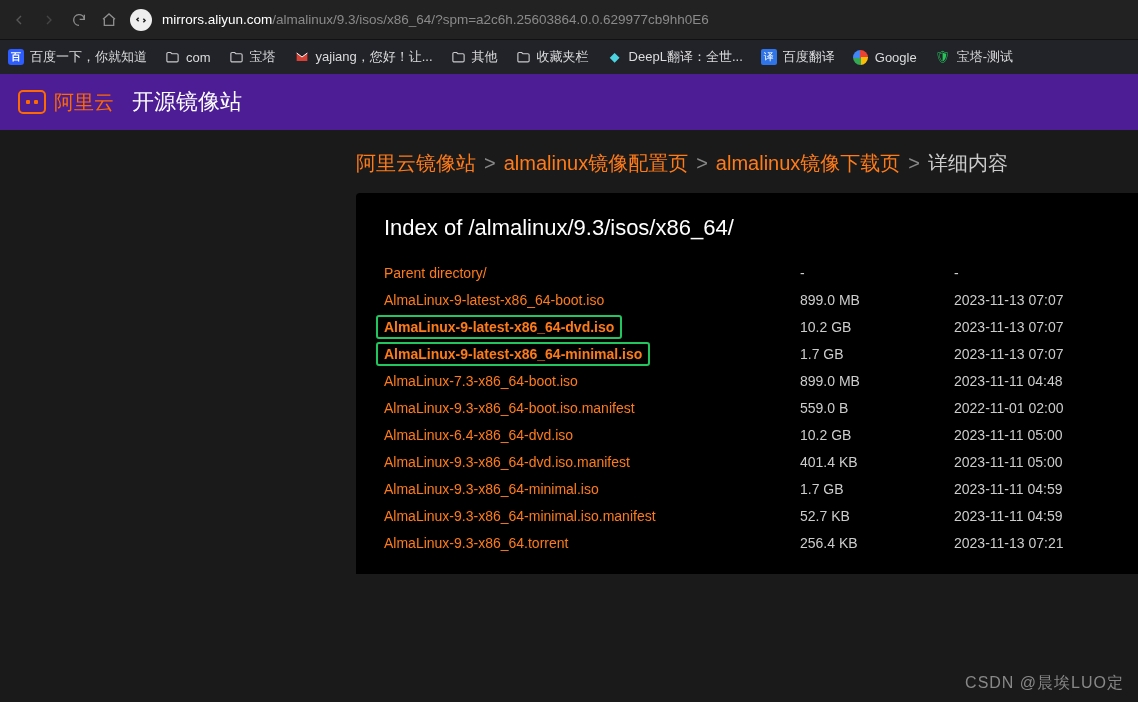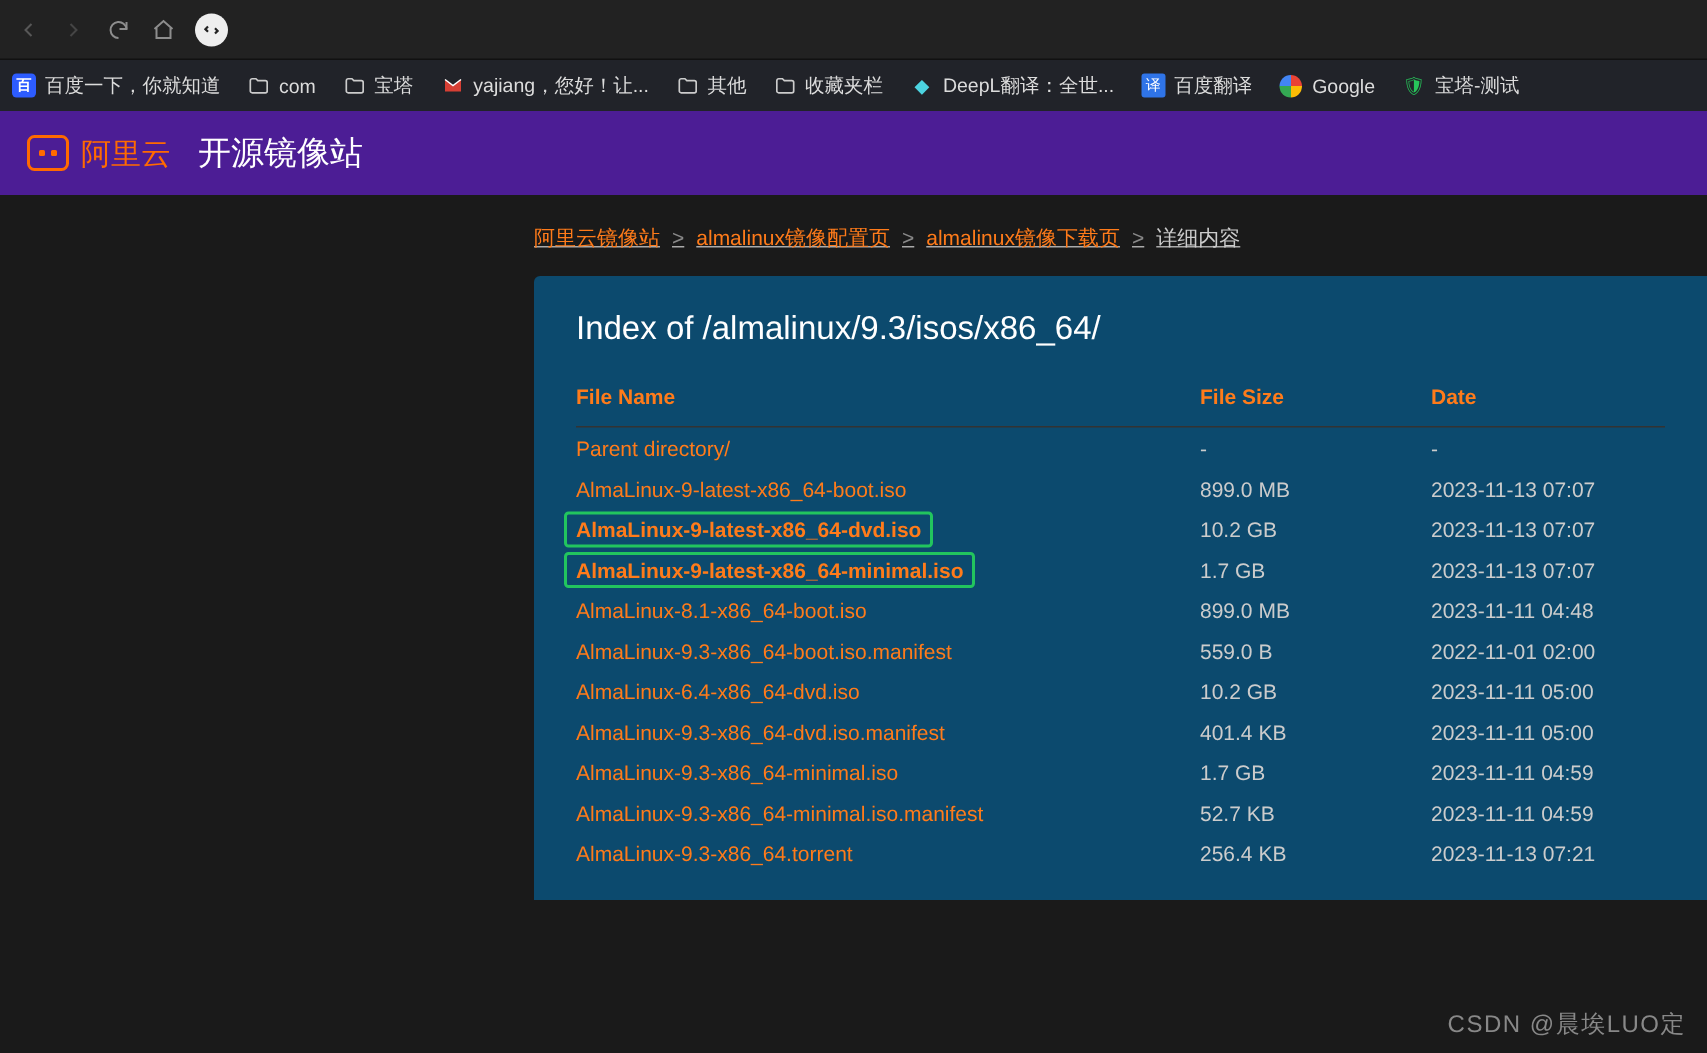--- a/index.html
+++ b/index.html
@@ -143,32 +143,31 @@
       width: 4px; height: 4px;
       margin: -2px 0 0 -6px;
       background: #ff6a00;
       border-radius: 1px;
       box-shadow: 8px 0 0 #ff6a00;
     }
     .site-title { color: #fff; font-size: 22px; font-family: Liberation Mono, monospace; }
     
     .breadcrumb {
       padding: 20px 0 16px 356px;
-      font-size: 14px;
+      font-size: 20px;
       color: #aaa;
-      text-decoration: underline;
     }
     .breadcrumb a { color: #ff7b1a; text-decoration: none; }
     .breadcrumb .sep { color: #888; margin: 0 8px; }
     .breadcrumb .current { color: #ccc; }
     
     .panel {
       margin-left: 356px;
       margin-right: 16px;
-      background: #0c4a6e;
+      background: #000000;
       border-radius: 4px 0 0 0;
       padding: 22px 28px 18px 28px;
       width: 782px;
     }
     .panel h1 {
       color: #fff;
       font-size: 22px;
       font-weight: 500;
       margin-bottom: 18px;
     }
@@ -240,20 +239,23 @@
         <path d="M5 10v10h14V10"></path>
       </svg>
   </span>
   <div class="addr-area">
     <span class="site-icon">
       <svg viewBox="0 0 24 24" width="14" height="14" fill="none" stroke="#222" stroke-width="2.5">
           <path d="M8 14l-3-3 3-3"></path>
           <path d="M16 10l3 3-3 3"></path>
         </svg>
     </span>
+    <span class="url-text">
+      <span class="domain">mirrors.aliyun.com</span><span class="rest">/almalinux/9.3/isos/x86_64/?spm=a2c6h.25603864.0.0.629977cb9hh0E6</span>
+    </span>
   </div>
 </div>
 
 <div class="bookmark-bar" id="bmbar">
     <div class="bookmark-item">
       <span class="bm-icon bm-baidu">百</span>
       <span>百度一下，你就知道</span>
     </div>
     <div class="bookmark-item">
       <span class="folder-icon">
@@ -323,25 +325,20 @@
     <span>阿里云</span>
   </div>
   <span class="site-title">开源镜像站</span>
 </div>
 
 <div class="breadcrumb" id="crumb"><a href="#">阿里云镜像站</a><span class="sep">&gt;</span><a href="#">almalinux镜像配置页</a><span class="sep">&gt;</span><a href="#">almalinux镜像下载页</a><span class="sep">&gt;</span><span class="current">详细内容</span></div>
 
 <div class="panel">
   <h1>Index of /almalinux/9.3/isos/x86_64/</h1>
   <div class="file-table">
-    <div class="file-header">
-      <span class="col-name">File Name</span>
-      <span class="col-size">File Size</span>
-      <span class="col-date">Date</span>
-    </div>
     <div id="rows">
         <div class="file-row">
           <span class="fname col-name"><a href="#" style="color: rgb(255, 123, 26); text-decoration: none;">Parent directory/</a></span>
           <span class="fsize col-size">-</span>
           <span class="fdate col-date">-</span>
         </div>
         <div class="file-row">
           <span class="fname col-name"><a href="#" style="color: rgb(255, 123, 26); text-decoration: none;">AlmaLinux-9-latest-x86_64-boot.iso</a></span>
           <span class="fsize col-size">899.0 MB</span>
           <span class="fdate col-date">2023-11-13 07:07</span>
@@ -350,21 +347,21 @@
           <span class="fname col-name"><a href="#" class="fname highlight" style="color: rgb(255, 123, 26); text-decoration: none;">AlmaLinux-9-latest-x86_64-dvd.iso</a></span>
           <span class="fsize col-size">10.2 GB</span>
           <span class="fdate col-date">2023-11-13 07:07</span>
         </div>
         <div class="file-row hrow">
           <span class="fname col-name"><a href="#" class="fname highlight" style="color: rgb(255, 123, 26); text-decoration: none;">AlmaLinux-9-latest-x86_64-minimal.iso</a></span>
           <span class="fsize col-size">1.7 GB</span>
           <span class="fdate col-date">2023-11-13 07:07</span>
         </div>
         <div class="file-row">
-          <span class="fname col-name"><a href="#" style="color: rgb(255, 123, 26); text-decoration: none;">AlmaLinux-8.1-x86_64-boot.iso</a></span>
+          <span class="fname col-name"><a href="#" style="color: rgb(255, 123, 26); text-decoration: none;">AlmaLinux-7.3-x86_64-boot.iso</a></span>
           <span class="fsize col-size">899.0 MB</span>
           <span class="fdate col-date">2023-11-11 04:48</span>
         </div>
         <div class="file-row">
           <span class="fname col-name"><a href="#" style="color: rgb(255, 123, 26); text-decoration: none;">AlmaLinux-9.3-x86_64-boot.iso.manifest</a></span>
           <span class="fsize col-size">559.0 B</span>
           <span class="fdate col-date">2022-11-01 02:00</span>
         </div>
         <div class="file-row">
           <span class="fname col-name"><a href="#" style="color: rgb(255, 123, 26); text-decoration: none;">AlmaLinux-6.4-x86_64-dvd.iso</a></span>

